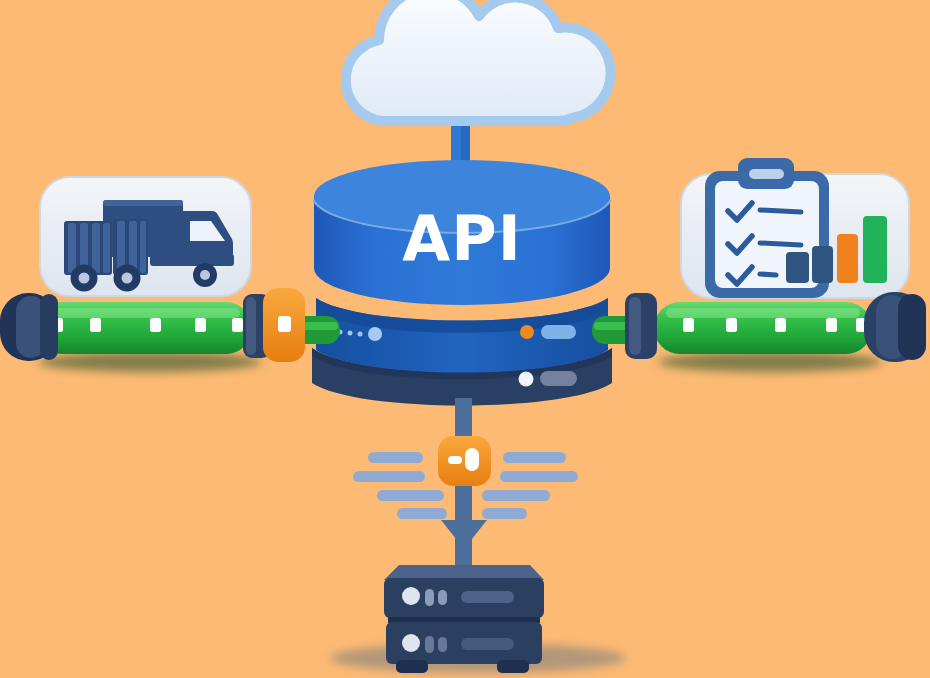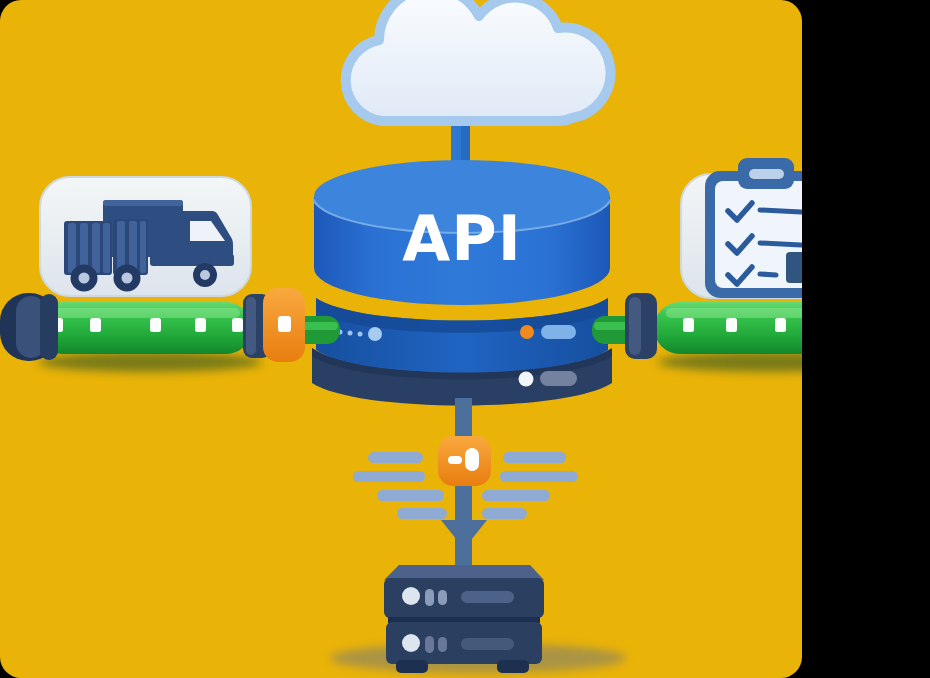--- a/index.html
+++ b/index.html
@@ -1,23 +1,22 @@
 <!DOCTYPE html>
 <html style="--api-top-blue: #3d84dc; --api-body-blue: #2a71d3; --tier-blue: #1e60ba; --tier-navy: #293f63; --pipe-green: #2eb844; --coupler-orange: #f6921e; --node-orange: #f39324; --arrow-steel-blue: #4d6f9b; --dash-blue: #8fabd4; --card-light: #e9eff7; --icon-navy: #2e4d80; --clipboard-blue: #3a6aa8; --chart-bar-navy: #2f5580; --chart-bar-orange: #f0821e; --chart-bar-green: #22b35a; --cloud-outline: #a6c9ee; --server-navy: #2b3f60;"><head>
 <meta charset="utf-8">
 <style>
   html, body { margin: 0; padding: 0; background: #000; }
   .stage {
     position: relative;
-    width: 802px;
+    width: 930px;
     height: 678px;
-    background: #eab308;
+    background: #fdba74;
     overflow: hidden;
     font-family: "DejaVu Sans", "Liberation Sans", sans-serif;
-    border-radius: 21px;
   }
   svg { display: block; }
   .api-label-text {
     font-family: "DejaVu Sans", "Liberation Sans", sans-serif;
     font-weight: bold;
     font-size: 62px;
     letter-spacing: 1px;
     fill: #ffffff;
   }
 </style>

